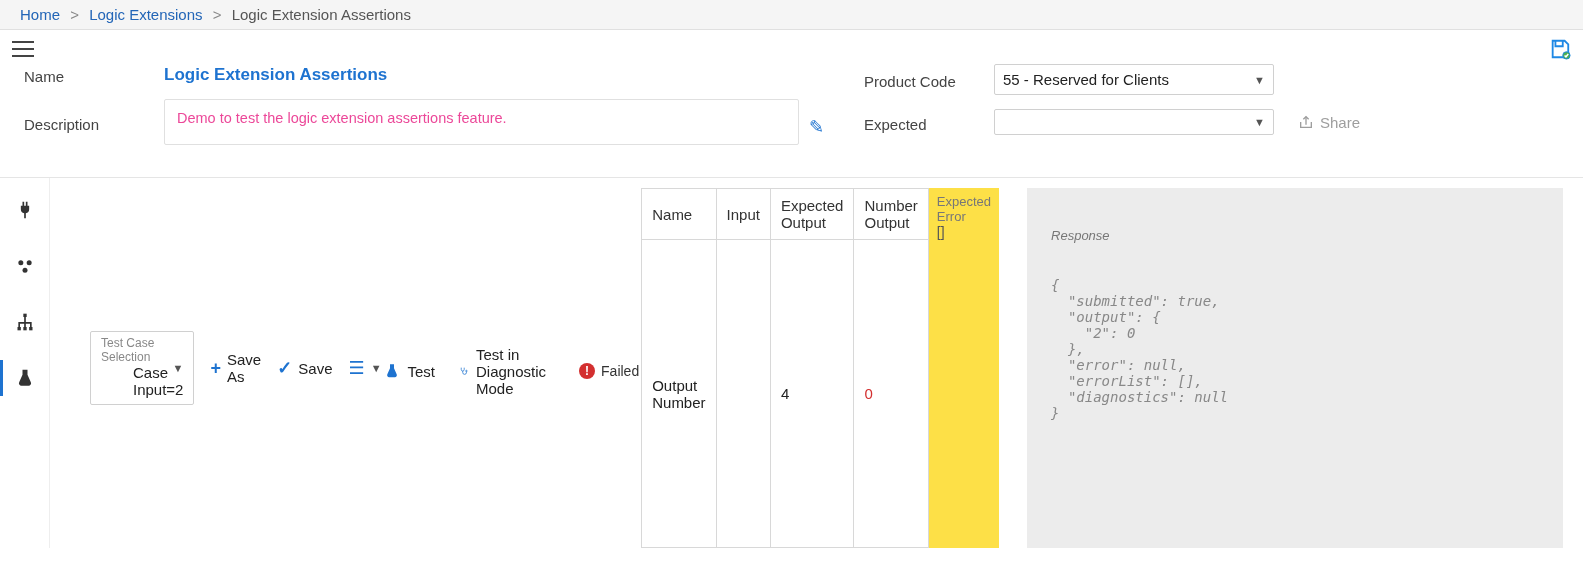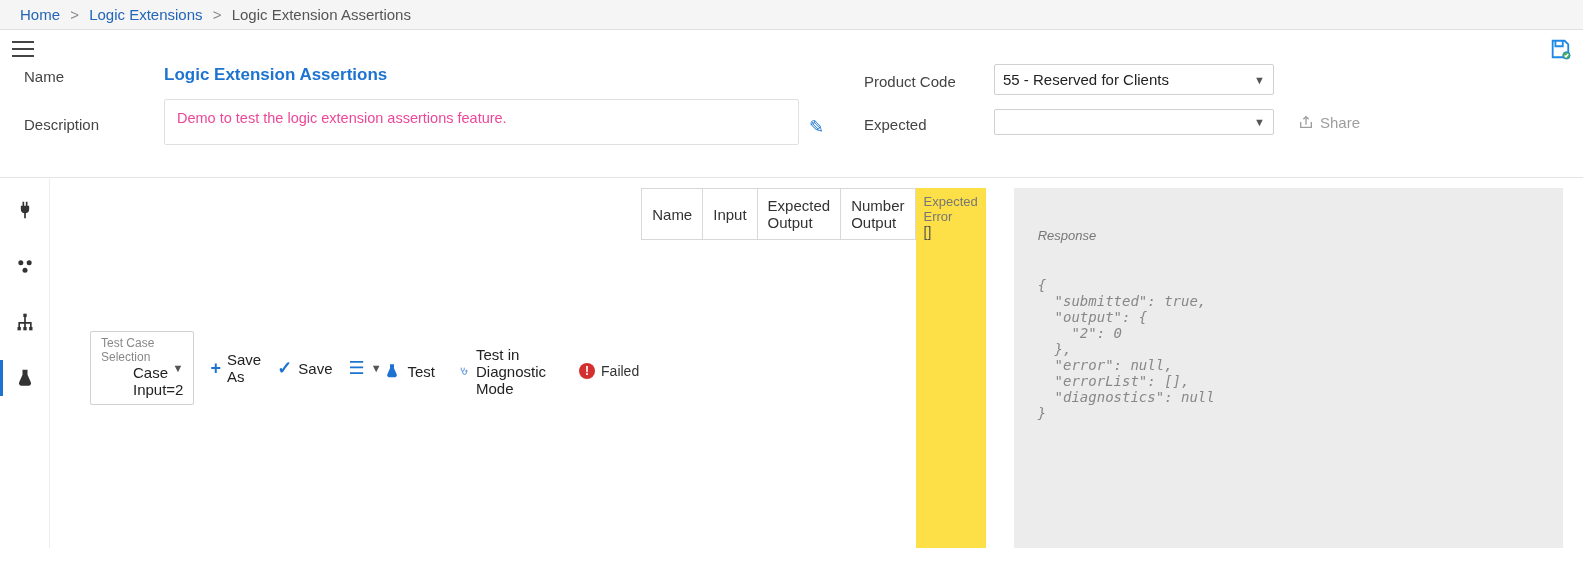--- a/index.html
+++ b/index.html
@@ -455,20 +455,26 @@
       <table class="io-table">
         <thead>
           <tr>
             <th style="width:180px">Name</th>
             <th>Input</th>
             <th style="width:190px">Expected Output</th>
             <th style="width:160px">Number Output</th>
           </tr>
         </thead>
         <tbody id="io-tbody">
+            <tr>
+              <td>Output Number</td>
+              <td></td>
+              <td>4</td>
+              <td class="red">0</td>
+            </tr>
           </tbody>
       </table>
 
       <div class="expected-err">
         <div>Expected Error</div>
         <div class="val">[]</div>
       </div>
 
     </div>
 

